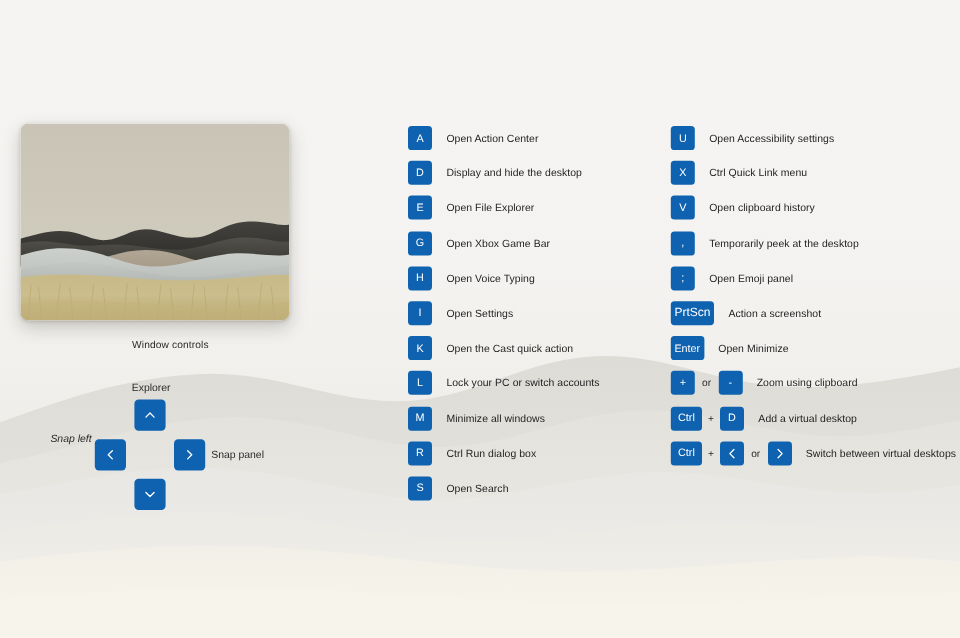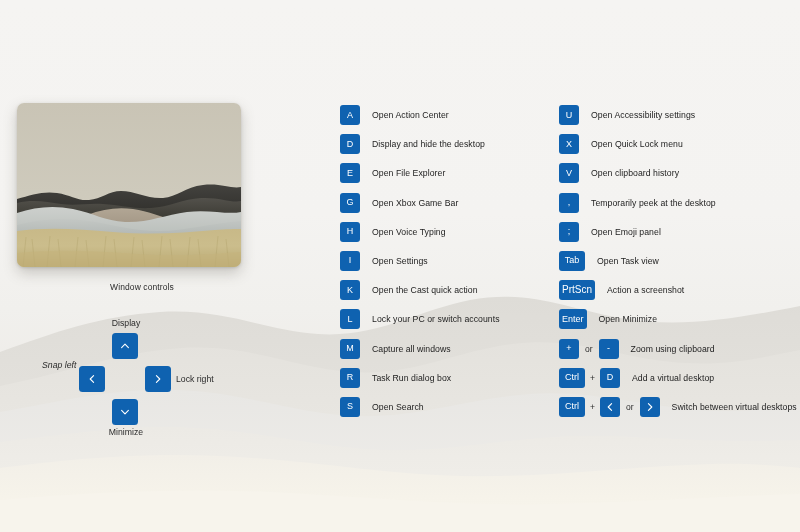--- a/index.html
+++ b/index.html
@@ -190,48 +190,47 @@
         <path d="M198,164 L201,133"></path>
       <path d="M212,164 L209,136"></path>
     </g>
     <path d="M0,150 C40,146 80,148 120,151 C160,154 196,151 224,149 L224,164 L0,164 Z" fill="#c4b37c" opacity=".55"></path>
   </svg>
 </div>
 
 <div id="wincontrols">
   <div class="wc-title">Window controls</div>
 
-  <div class="wc-label" id="lbl-max">Display</div>
+  <div class="wc-label" id="lbl-max">Explorer</div>
   <div class="wc-btn" id="wc-max">
     <span>
       <svg width="12" height="12" viewBox="0 0 12 12">
           <path d="M2.6 7.6 L6 4.2 L9.4 7.6" fill="none" stroke="#ffffff" stroke-width="1.1" stroke-linecap="round" stroke-linejoin="round"></path>
         </svg>
     </span>
   </div>
 
   <div class="wc-label" id="lbl-snapleft">Snap left</div>
   <div class="wc-btn" id="wc-left">
     <span>
       <svg width="12" height="12" viewBox="0 0 12 12">
           <path d="M7.6 2.6 L4.2 6 L7.6 9.4" fill="none" stroke="#ffffff" stroke-width="1.1" stroke-linecap="round" stroke-linejoin="round"></path>
         </svg>
     </span>
   </div>
 
-  <div class="wc-label" id="lbl-snapright">Lock right</div>
+  <div class="wc-label" id="lbl-snapright">Snap panel</div>
   <div class="wc-btn" id="wc-right">
     <span>
       <svg width="12" height="12" viewBox="0 0 12 12">
           <path d="M4.4 2.6 L7.8 6 L4.4 9.4" fill="none" stroke="#ffffff" stroke-width="1.1" stroke-linecap="round" stroke-linejoin="round"></path>
         </svg>
     </span>
   </div>
 
-  <div class="wc-label" id="lbl-min">Minimize</div>
   <div class="wc-btn" id="wc-min">
     <span>
       <svg width="12" height="12" viewBox="0 0 12 12">
           <path d="M2.6 4.4 L6 7.8 L9.4 4.4" fill="none" stroke="#ffffff" stroke-width="1.1" stroke-linecap="round" stroke-linejoin="round"></path>
         </svg>
     </span>
   </div>
 </div>
 
 <div class="col" id="col-left">
@@ -280,71 +279,65 @@
     <div class="srow">
       <div class="keys">
         <span class="key">L</span>
       </div>
       <div class="desc">Lock your PC or switch accounts</div>
     </div>
     <div class="srow">
       <div class="keys">
         <span class="key">M</span>
       </div>
-      <div class="desc">Capture all windows</div>
+      <div class="desc">Minimize all windows</div>
     </div>
     <div class="srow">
       <div class="keys">
         <span class="key">R</span>
       </div>
-      <div class="desc">Task Run dialog box</div>
+      <div class="desc">Ctrl Run dialog box</div>
     </div>
     <div class="srow">
       <div class="keys">
         <span class="key">S</span>
       </div>
       <div class="desc">Open Search</div>
     </div>
   </div>
 <div class="col" id="col-right">
     <div class="srow">
       <div class="keys">
         <span class="key">U</span>
       </div>
       <div class="desc">Open Accessibility settings</div>
     </div>
     <div class="srow">
       <div class="keys">
         <span class="key">X</span>
       </div>
-      <div class="desc">Open Quick Lock menu</div>
+      <div class="desc">Ctrl Quick Link menu</div>
     </div>
     <div class="srow">
       <div class="keys">
         <span class="key">V</span>
       </div>
       <div class="desc">Open clipboard history</div>
     </div>
     <div class="srow">
       <div class="keys">
         <span class="key">,</span>
       </div>
       <div class="desc">Temporarily peek at the desktop</div>
     </div>
     <div class="srow">
       <div class="keys">
         <span class="key">;</span>
       </div>
       <div class="desc">Open Emoji panel</div>
-    </div>
-    <div class="srow">
-      <div class="keys">
-        <span class="key wide">Tab</span>
-      </div>
-      <div class="desc">Open Task view</div>
     </div>
     <div class="srow">
       <div class="keys">
         <span class="key wide two-line">
           <span>Prt</span>
           <span>Scn</span>
         </span>
       </div>
       <div class="desc">Action a screenshot</div>
     </div>

